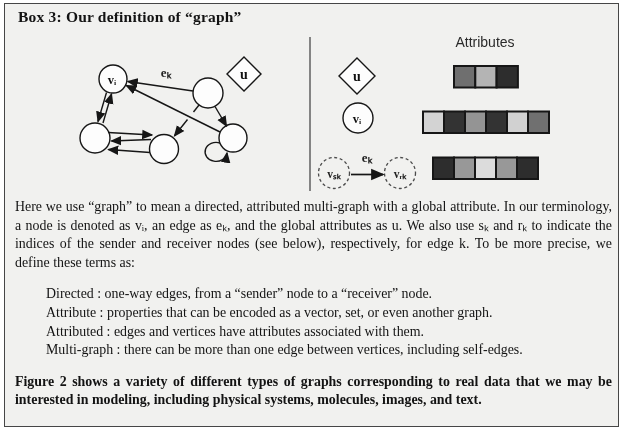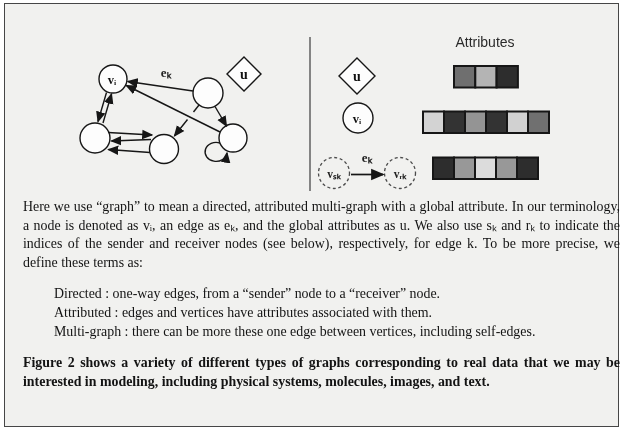--- a/index.html
+++ b/index.html
@@ -8,32 +8,33 @@
   .box-frame { position:absolute; left:4px; top:3px; width:615px; height:424px;
                background:#f1f1ef; border:1.6px solid #464646; box-sizing:border-box; }
   .box-title { position:absolute; left:18px; top:8px; font-size:15.5px; font-weight:bold;
                letter-spacing:0.2px; }
   svg.fig { position:absolute; left:0; top:0; width:628px; height:432px; }
   .node-lbl  { font-family:"Liberation Serif", serif; font-weight:bold; font-size:12.5px; fill:#111; text-anchor:middle; }
   .edge-lbl  { font-family:"Liberation Serif", serif; font-weight:bold; font-size:13px;  fill:#222; text-anchor:middle; }
   .glob-lbl  { font-family:"Liberation Serif", serif; font-weight:bold; font-size:14px;  fill:#111; text-anchor:middle; }
   .small-lbl { font-family:"Liberation Serif", serif; font-weight:bold; font-size:11.5px; fill:#222; text-anchor:middle; }
   .sans-lbl  { font-family:"Liberation Sans", sans-serif; font-size:14px; fill:#2a2a2a; text-anchor:middle; }
-  .text-block { position:absolute; left:23px; top:198px; width:597px;
+  .text-block { position:absolute; left:15px; top:198px; width:597px;
                 font-size:13.9px; line-height:18.6px; }
   .text-block p { margin:0; text-align:justify; }
   .def-list { margin:13px 0 0 31px; }
   .def-item { white-space:nowrap; }
   p.closing { margin-top:13px;font-weight:bold; }
 </style>
 </head>
 <body>
 
 <div class="canvas">
   <div class="box-frame"></div>
+  <div class="box-title">Box 3: Our definition of “graph”</div>
 
   <svg class="fig" viewBox="0 0 628 432">
     <defs>
       <marker id="arrow" markerWidth="8" markerHeight="8" refX="7" refY="4" orient="auto">
         <path d="M0,0.6 L8,4 L0,7.4 z" fill="#161616"></path>
       </marker>
     </defs>
 
     <g stroke="#161616" stroke-width="1.4" fill="none">
 
@@ -102,18 +103,19 @@
         <rect x="496" y="157.5" width="21" height="21.5" fill="#989898"></rect>
         <rect x="517" y="157.5" width="21" height="21.5" fill="#2d2d2d"></rect>
       </g>
     </g>
   </svg>
 
   <div class="text-block">
     <p>Here we use “graph” to mean a directed, attributed multi-graph with a global attribute. In our terminology, a node is denoted as vᵢ, an edge as eₖ, and the global attributes as u. We also use sₖ and rₖ to indicate the indices of the sender and receiver nodes (see below), respectively, for edge k. To be more precise, we define these terms as:</p>
     <div class="def-list">
       <div class="def-item">Directed : one-way edges, from a “sender” node to a “receiver” node.</div>
+      <div class="def-item">Attribute : properties that can be encoded as a vector, set, or even another graph.</div>
       <div class="def-item">Attributed : edges and vertices have attributes associated with them.</div>
-      <div class="def-item">Multi-graph : there can be more these one edge between vertices, including self-edges.</div>
+      <div class="def-item">Multi-graph : there can be more than one edge between vertices, including self-edges.</div>
     </div>
     <p class="closing">Figure 2 shows a variety of different types of graphs corresponding to real data that we may be interested in modeling, including physical systems, molecules, images, and text.</p>
   </div>
 </div>
 
 </body></html>

